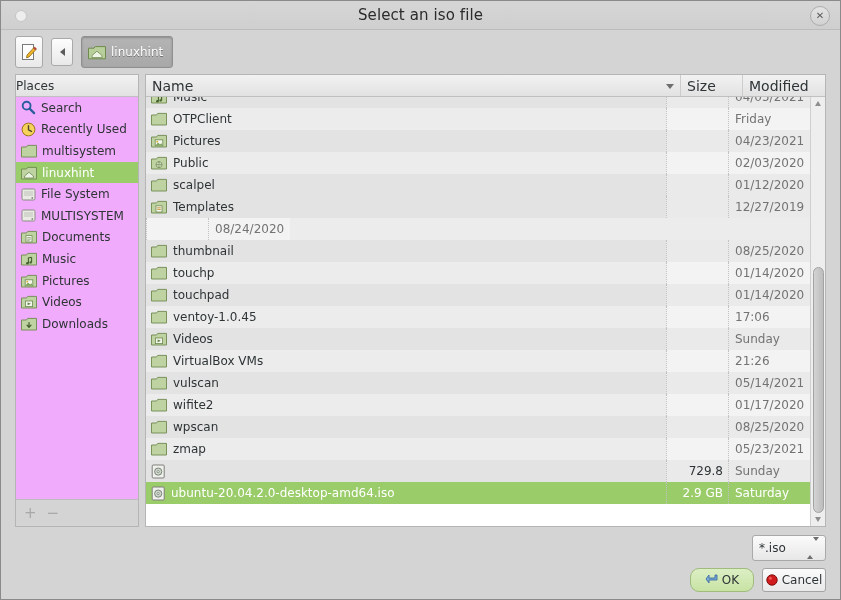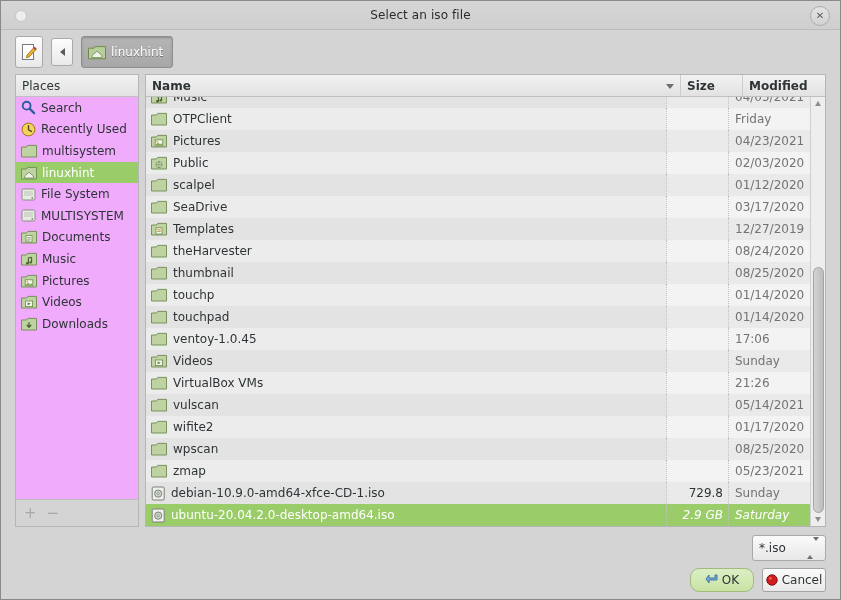--- a/index.html
+++ b/index.html
@@ -34,21 +34,21 @@
     position: relative;
     height: 28px;
     min-height: 28px;
     background: linear-gradient(to bottom, #d6d6d6 0%, #cfcfcf 100%);
     border-bottom: 1px solid #bcbcbc;
     display: flex;
     align-items: center;
     justify-content: center;
   }
   #titlebar .title-text {
-    font-size: 12px;
+    font-size: 15px;
     color: #2b2b2b;
     letter-spacing: 0.1px;
   }
   .tb-dot {
     position: absolute;
     left: 14px; top: 9px;
     width: 10px; height: 10px;
     border-radius: 50%;
     background: #eeeeee;
     border: 1px solid #c6c6c6;
@@ -136,21 +136,20 @@
     border: 1px solid #b5b5b5;
     box-sizing: border-box;
   }
   .places-header {
     height: 21px;
     min-height: 21px;
     background: linear-gradient(to bottom, #f2f2f2, #e2e2e2);
     border-bottom: 1px solid #c0c0c0;
     display: flex;
     align-items: center;
-    padding-left: 6px;
     font-size: 12px;
     color: #2e3436;
   }
   #places-list {
     flex: 1;
     background: #f0abfc;
     overflow: hidden;
   }
   .place-item {
     height: 21.6px;
@@ -199,28 +198,27 @@
   #col-headers {
     display: flex;
     height: 21px;
     min-height: 21px;
     background: linear-gradient(to bottom, #f2f2f2, #e2e2e2);
     border-bottom: 1px solid #c0c0c0;
   }
   .col-head {
     display: flex;
     align-items: center;
-    font-size: 12px;
+    font-size: 14px;
     color: #2e3436;
     padding-left: 6px;
     border-right: 1px solid #cccccc;
     box-sizing: border-box;
     position: relative;
     cursor: pointer;
-    font-weight: bold;
   }
   .col-head.name { flex: 1; min-width: 0; }
   .col-head.size { width: 62px; min-width: 62px; }
   .col-head.modified { width: 82px; min-width: 82px; border-right: none; }
   .sort-tri {
     position: absolute;
     right: 6px; top: 9px;
     width: 0; height: 0;
     border-left: 4px solid transparent;
     border-right: 4px solid transparent;
@@ -287,21 +285,21 @@
     box-sizing: border-box;
     height: 22px;
     line-height: 22px;
     overflow: hidden;
   }
   .frow.selected .cell-name,
   .frow.selected .cell-size,
   .frow.selected .cell-mod { color: #ffffff; }
   .frow.even .cell-size, .frow.even .cell-mod { background: #f3f3f3; }
   .frow.odd  .cell-size, .frow.odd  .cell-mod { background: #eaeaea; }
-  .frow.selected .cell-size, .frow.selected .cell-mod { background: transparent; font-style: italic; }
+  .frow.selected .cell-size, .frow.selected .cell-mod { background: transparent; }
 
   
   #vscroll {
     width: 15px; min-width: 15px;
     background: #eeeeee;
     border-left: 1px solid #cfcfcf;
     position: relative;
     box-sizing: border-box;
     cursor: pointer;
   }
@@ -607,49 +605,33 @@
               <div class="frow odd">
                 <div class="cell-name">
                   <span class="icon"><svg width="16" height="14" viewBox="0 0 16 14">
                       <path d="M0.5 3 L5.5 3 L6.7 1.4 L15.5 1.4 L15.5 13 L0.5 13 Z" fill="#bed2a2" stroke="#6f8a4f" stroke-width="0.9"></path>
                     </svg></span>
                   <span>scalpel</span>
                 </div>
                 <div class="cell-size"></div>
                 <div class="cell-mod">01/12/2020</div>
               </div>
-              <div class="frow even">
-                <div class="cell-name">
-                  <span class="icon"><svg width="16" height="14" viewBox="0 0 16 14">
-                      <path d="M0.5 3 L5.5 3 L6.7 1.4 L15.5 1.4 L15.5 13 L0.5 13 Z" fill="#bed2a2" stroke="#6f8a4f" stroke-width="0.9"></path>
-                    </svg></span>
-                  <span>SeaDrive</span>
-                </div>
-                <div class="cell-size"></div>
-                <div class="cell-mod">03/17/2020</div>
-              </div>
               <div class="frow odd">
                 <div class="cell-name">
                   <span class="icon"><svg width="16" height="14" viewBox="0 0 16 14">
                       <path d="M0.5 3 L5.5 3 L6.7 1.4 L15.5 1.4 L15.5 13 L0.5 13 Z" fill="#bed2a2" stroke="#6f8a4f" stroke-width="0.9"></path>
                       <rect x="5" y="5.8" width="6" height="6.2" fill="#f5f8f0" stroke="#6f8a4f" stroke-width="0.8"></rect>
                       <path d="M6.2 7.8 H9.8 M6.2 9.4 H9.8" stroke="#c08a2a" stroke-width="0.9"></path>
                     </svg></span>
                   <span>Templates</span>
                 </div>
                 <div class="cell-size"></div>
                 <div class="cell-mod">12/27/2019</div>
               </div>
               <div class="frow even">
-                <div class="cell-name">
-                  <span class="icon"><svg width="16" height="14" viewBox="0 0 16 14">
-                      <path d="M0.5 3 L5.5 3 L6.7 1.4 L15.5 1.4 L15.5 13 L0.5 13 Z" fill="#bed2a2" stroke="#6f8a4f" stroke-width="0.9"></path>
-                    </svg></span>
-                  <span>theHarvester</span>
-                </div>
                 <div class="cell-size"></div>
                 <div class="cell-mod">08/24/2020</div>
               </div>
               <div class="frow odd">
                 <div class="cell-name">
                   <span class="icon"><svg width="16" height="14" viewBox="0 0 16 14">
                       <path d="M0.5 3 L5.5 3 L6.7 1.4 L15.5 1.4 L15.5 13 L0.5 13 Z" fill="#bed2a2" stroke="#6f8a4f" stroke-width="0.9"></path>
                     </svg></span>
                   <span>thumbnail</span>
                 </div>
@@ -748,21 +730,20 @@
                 <div class="cell-size"></div>
                 <div class="cell-mod">05/23/2021</div>
               </div>
               <div class="frow odd">
                 <div class="cell-name">
                   <span class="icon"><svg width="14" height="15" viewBox="0 0 14 15">
                       <rect x="1.2" y="1" width="12" height="13" rx="1" fill="#f0f0ee" stroke="#7f7f79"></rect>
                       <circle cx="7.2" cy="7.6" r="3.6" fill="#cfd6cd" stroke="#6f7a6a" stroke-width="0.9"></circle>
                       <circle cx="7.2" cy="7.6" r="1.1" fill="#f4f6f2" stroke="#6f7a6a" stroke-width="0.7"></circle>
                     </svg></span>
-                  <span>debian-10.9.0-amd64-xfce-CD-1.iso</span>
                 </div>
                 <div class="cell-size">729.8 MB</div>
                 <div class="cell-mod">Sunday</div>
               </div>
               <div class="frow selected">
                 <div class="cell-name">
                   <span class="icon"><svg width="14" height="15" viewBox="0 0 14 15">
                       <rect x="1.2" y="1" width="12" height="13" rx="1" fill="#f0f0ee" stroke="#7f7f79"></rect>
                       <circle cx="7.2" cy="7.6" r="3.6" fill="#cfd6cd" stroke="#6f7a6a" stroke-width="0.9"></circle>
                       <circle cx="7.2" cy="7.6" r="1.1" fill="#f4f6f2" stroke="#6f7a6a" stroke-width="0.7"></circle>

